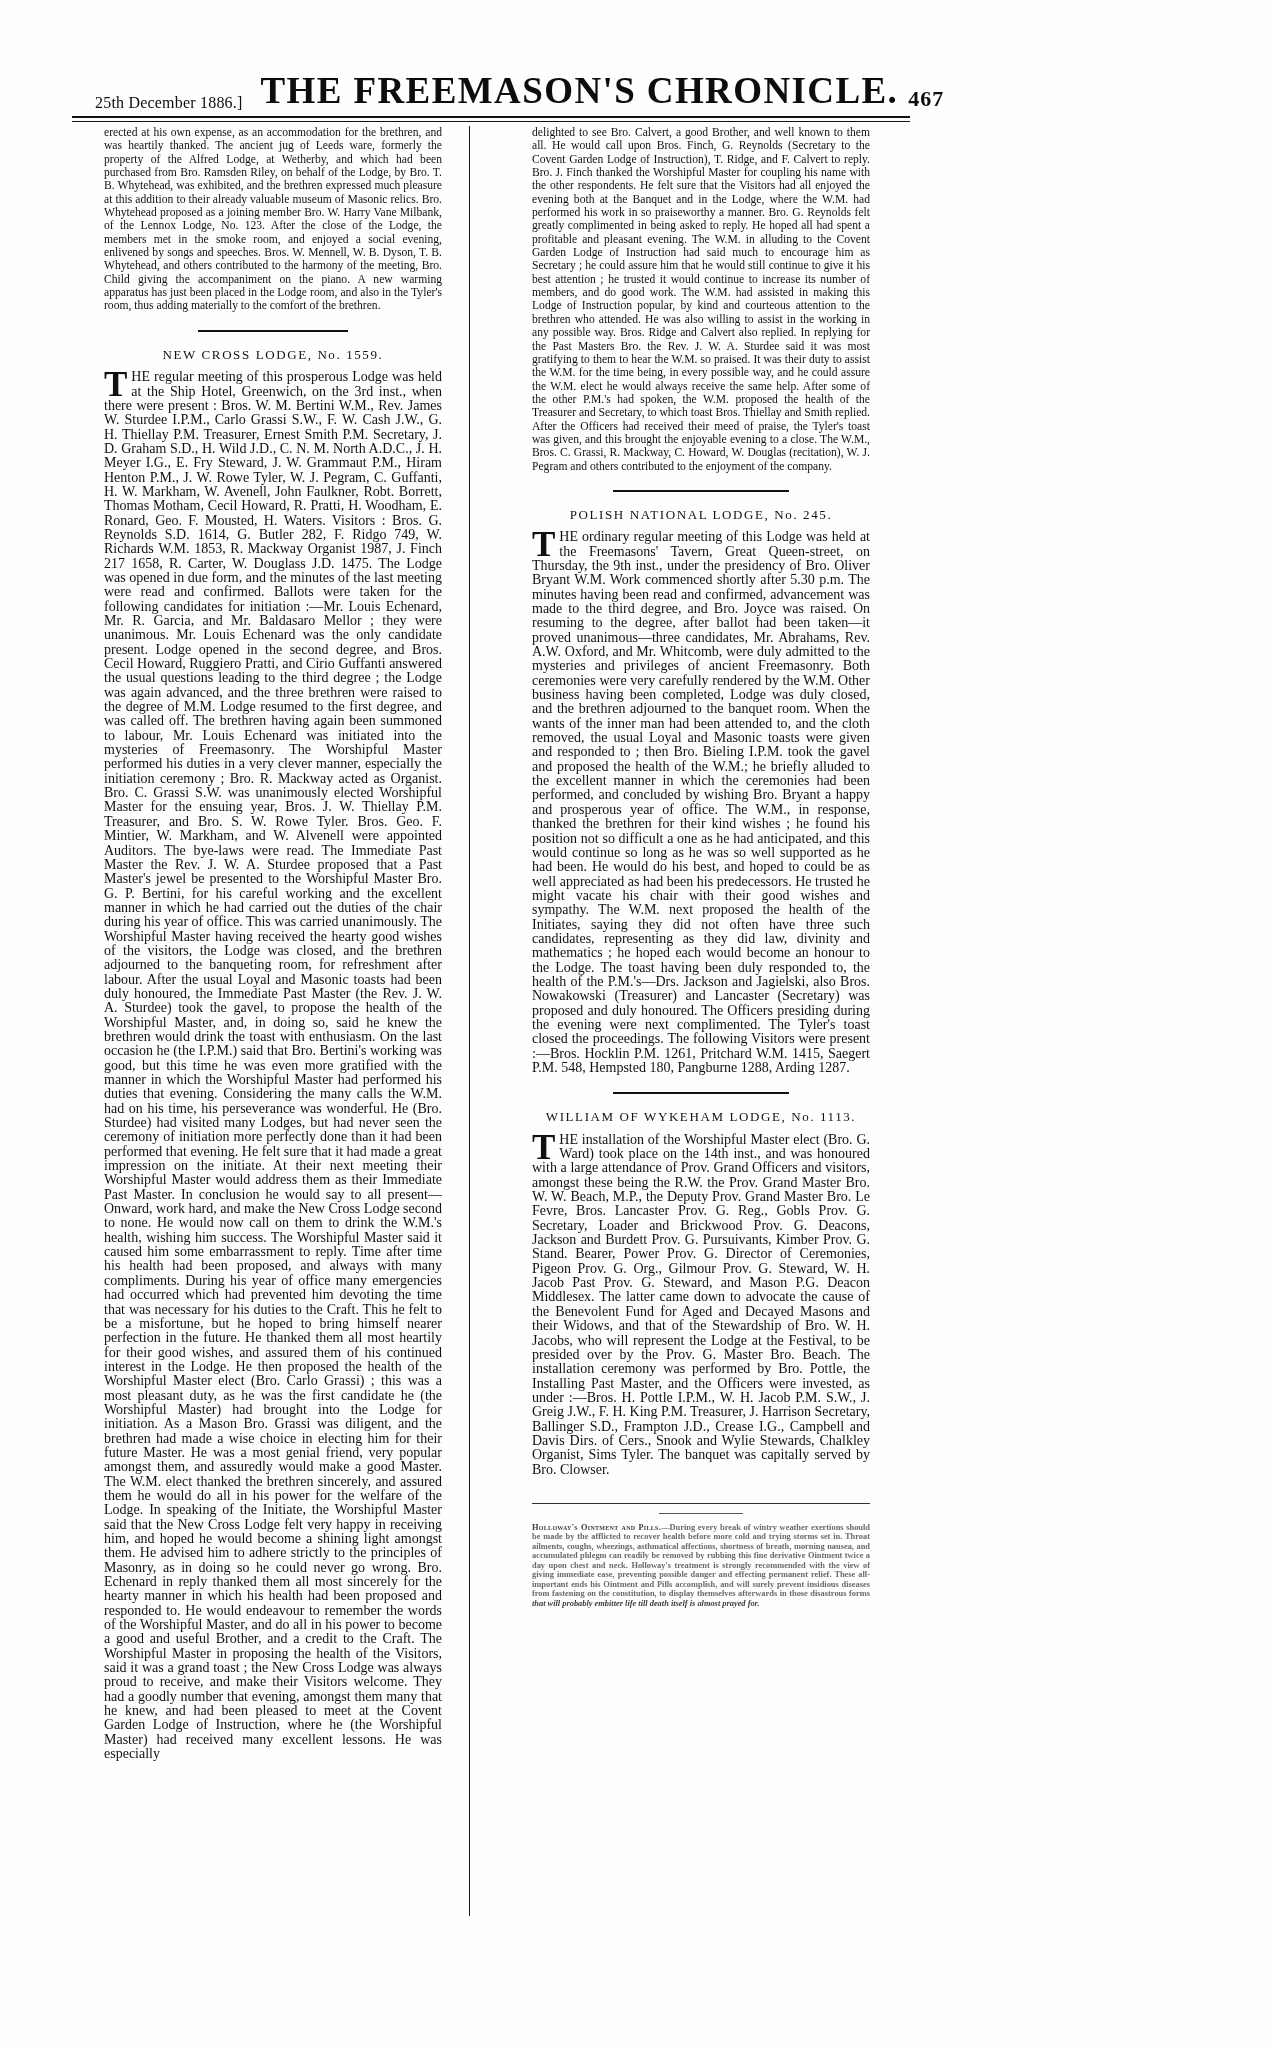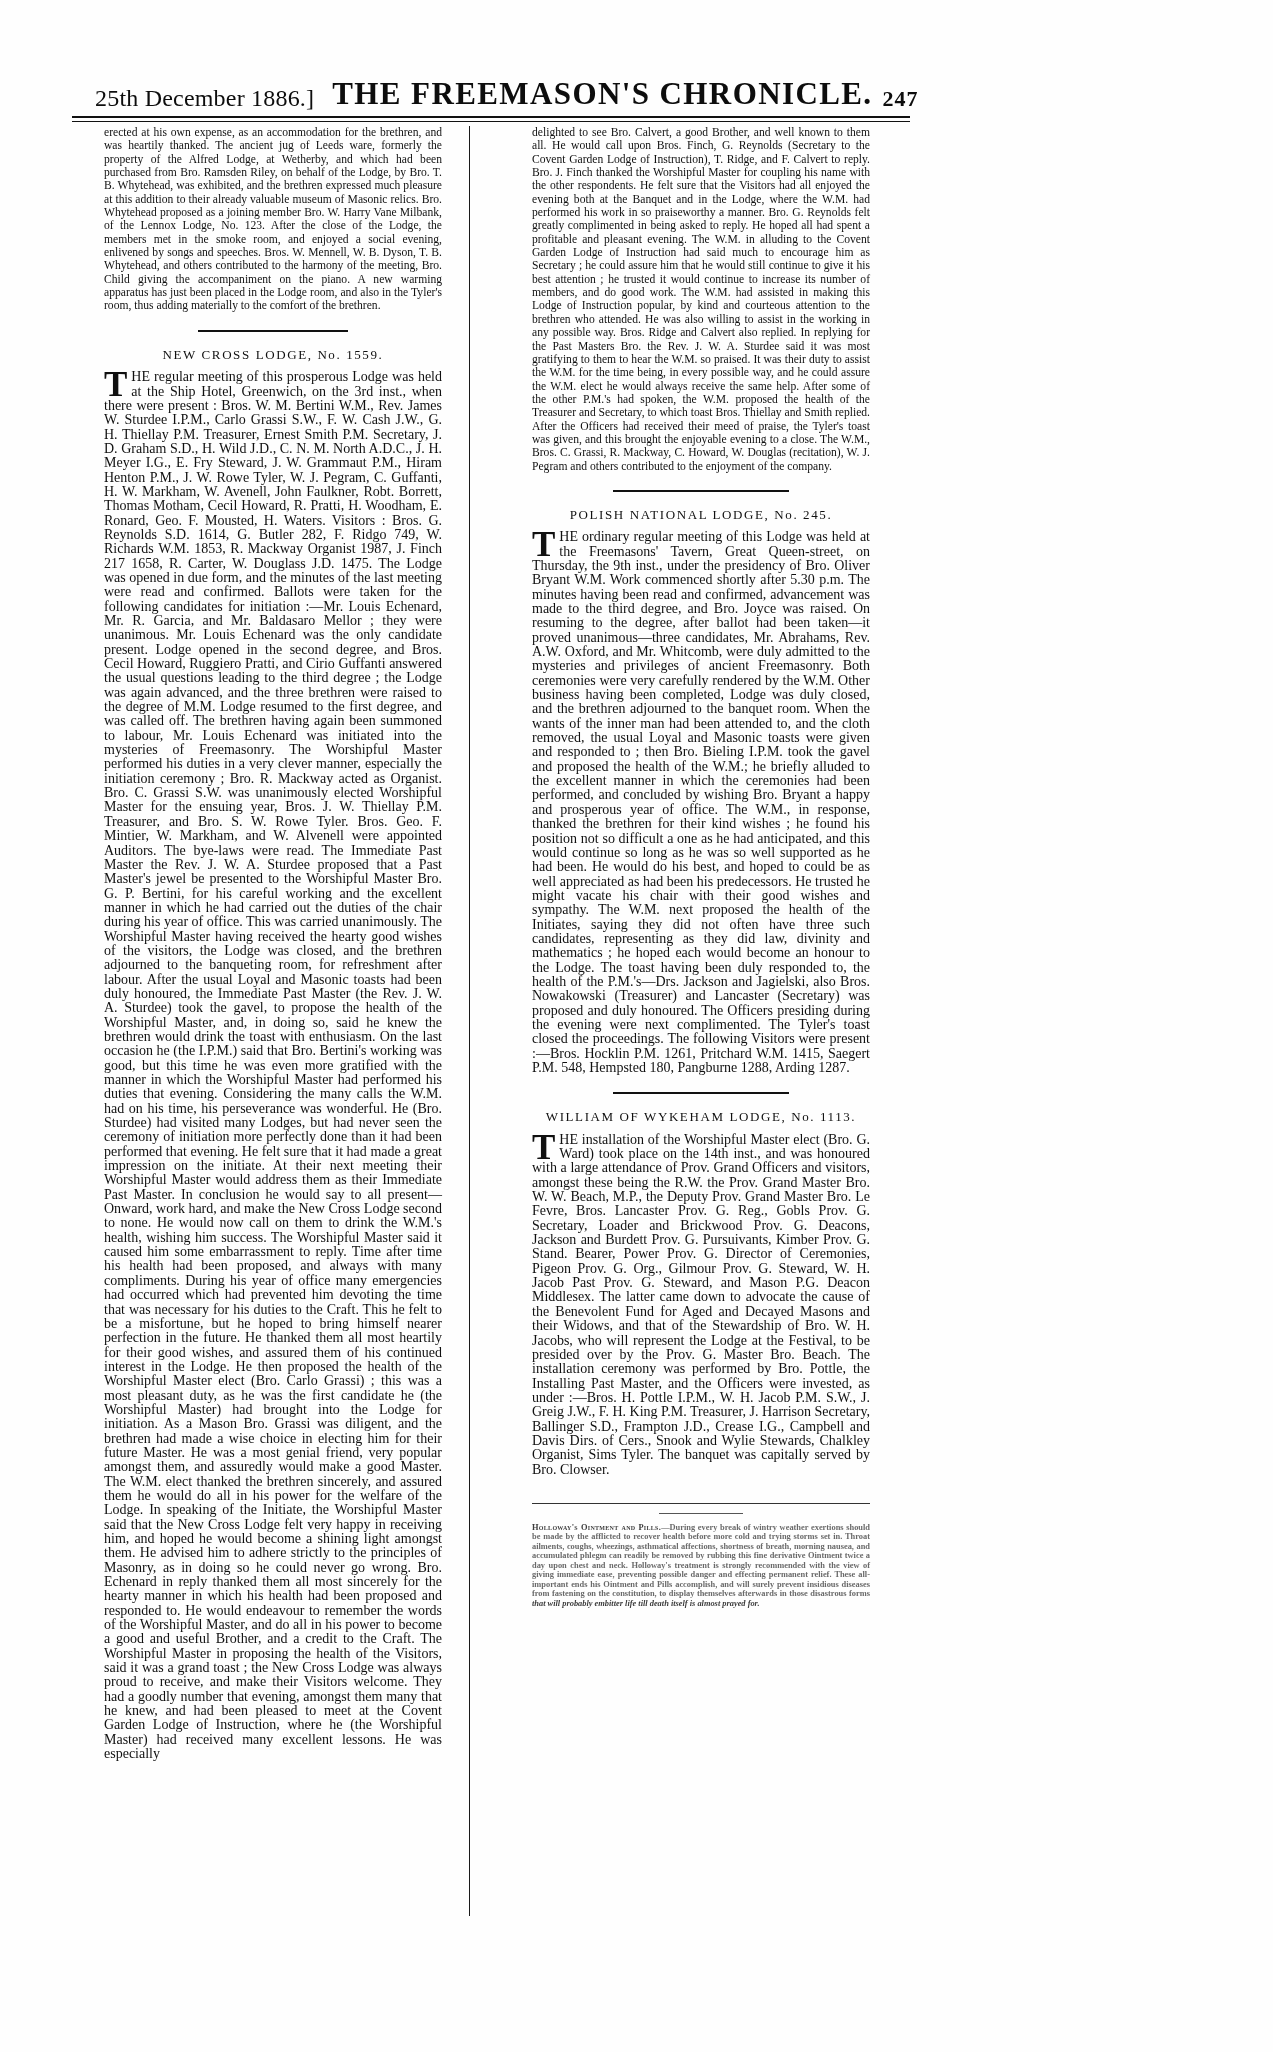--- a/index.html
+++ b/index.html
@@ -17,28 +17,28 @@
     background:#fefefe;
   }
   
   .masthead{
     position:absolute;
     left:95px;top:78px;
     width:790px;height:34px;
     display:flex;align-items:flex-end;
   }
   .mh-date{
-    font-size:24px;
+    font-size:16px;
     letter-spacing:.2px;
     white-space:nowrap;
   }
   .mh-title{
     flex:1;
     text-align:left;
-    font-size:31px;
+    font-size:37px;
     font-weight:bold;
     letter-spacing:1.4px;
     white-space:nowrap;
     padding-left:18px;
     padding-right:10px;
   }
   .mh-folio{
     font-size:22px;
     font-weight:bold;
     letter-spacing:1px;
@@ -123,21 +123,21 @@
   .ad em{font-style:italic;}
 </style>
 </head>
 <body>
 
 <div class="page">
 
   <div class="masthead">
     <span class="mh-date">25th December 1886.]</span>
     <span class="mh-title">THE FREEMASON'S CHRONICLE.</span>
-    <span class="mh-folio">247</span>
+    <span class="mh-folio">467</span>
   </div>
   <div class="rule-top"></div>
 
   <div class="col-rule"></div>
 
   <div class="col col-left">
 
     <p>erected at his own expense, as an accommodation for the brethren, and was heartily thanked. The ancient jug of Leeds ware, formerly the property of the Alfred Lodge, at Wetherby, and which had been purchased from Bro. Ramsden Riley, on behalf of the Lodge, by Bro. T. B. Whytehead, was exhibited, and the brethren expressed much pleasure at this addition to their already valuable museum of Masonic relics. Bro. Whytehead proposed as a joining member Bro. W. Harry Vane Milbank, of the Lennox Lodge, No. 123. After the close of the Lodge, the members met in the smoke room, and enjoyed a social evening, enlivened by songs and speeches. Bros. W. Mennell, W. B. Dyson, T. B. Whytehead, and others contributed to the harmony of the meeting, Bro. Child giving the accompaniment on the piano. A new warming apparatus has just been placed in the Lodge room, and also in the Tyler's room, thus adding materially to the comfort of the brethren.</p>
 
     <div class="sec-rule"></div>

